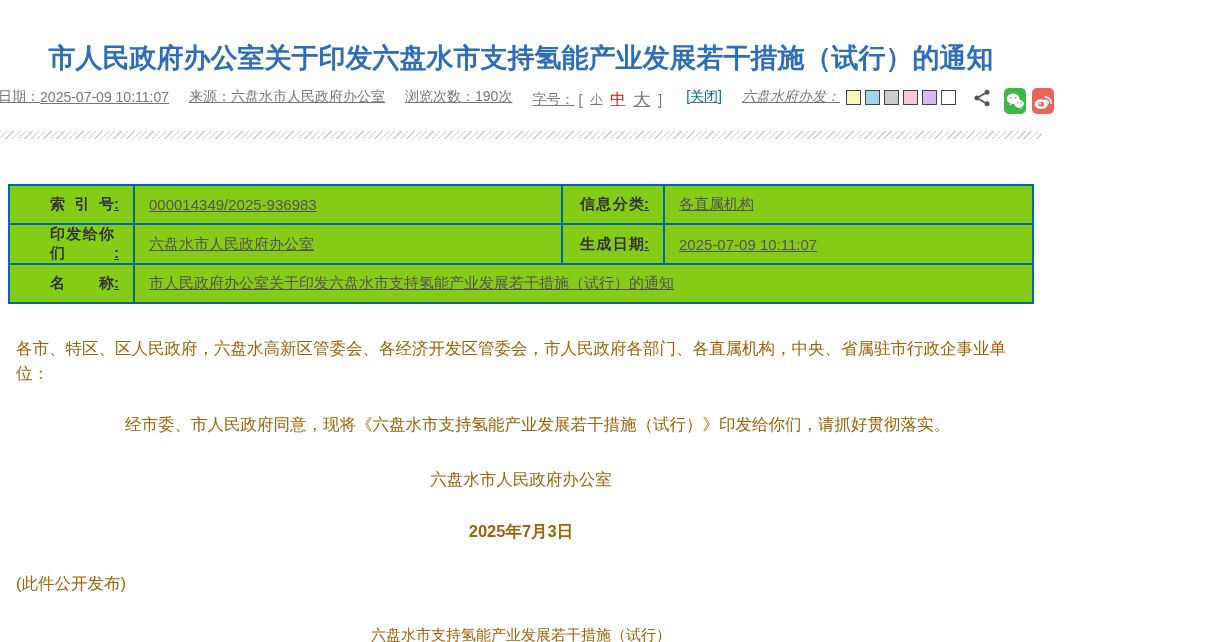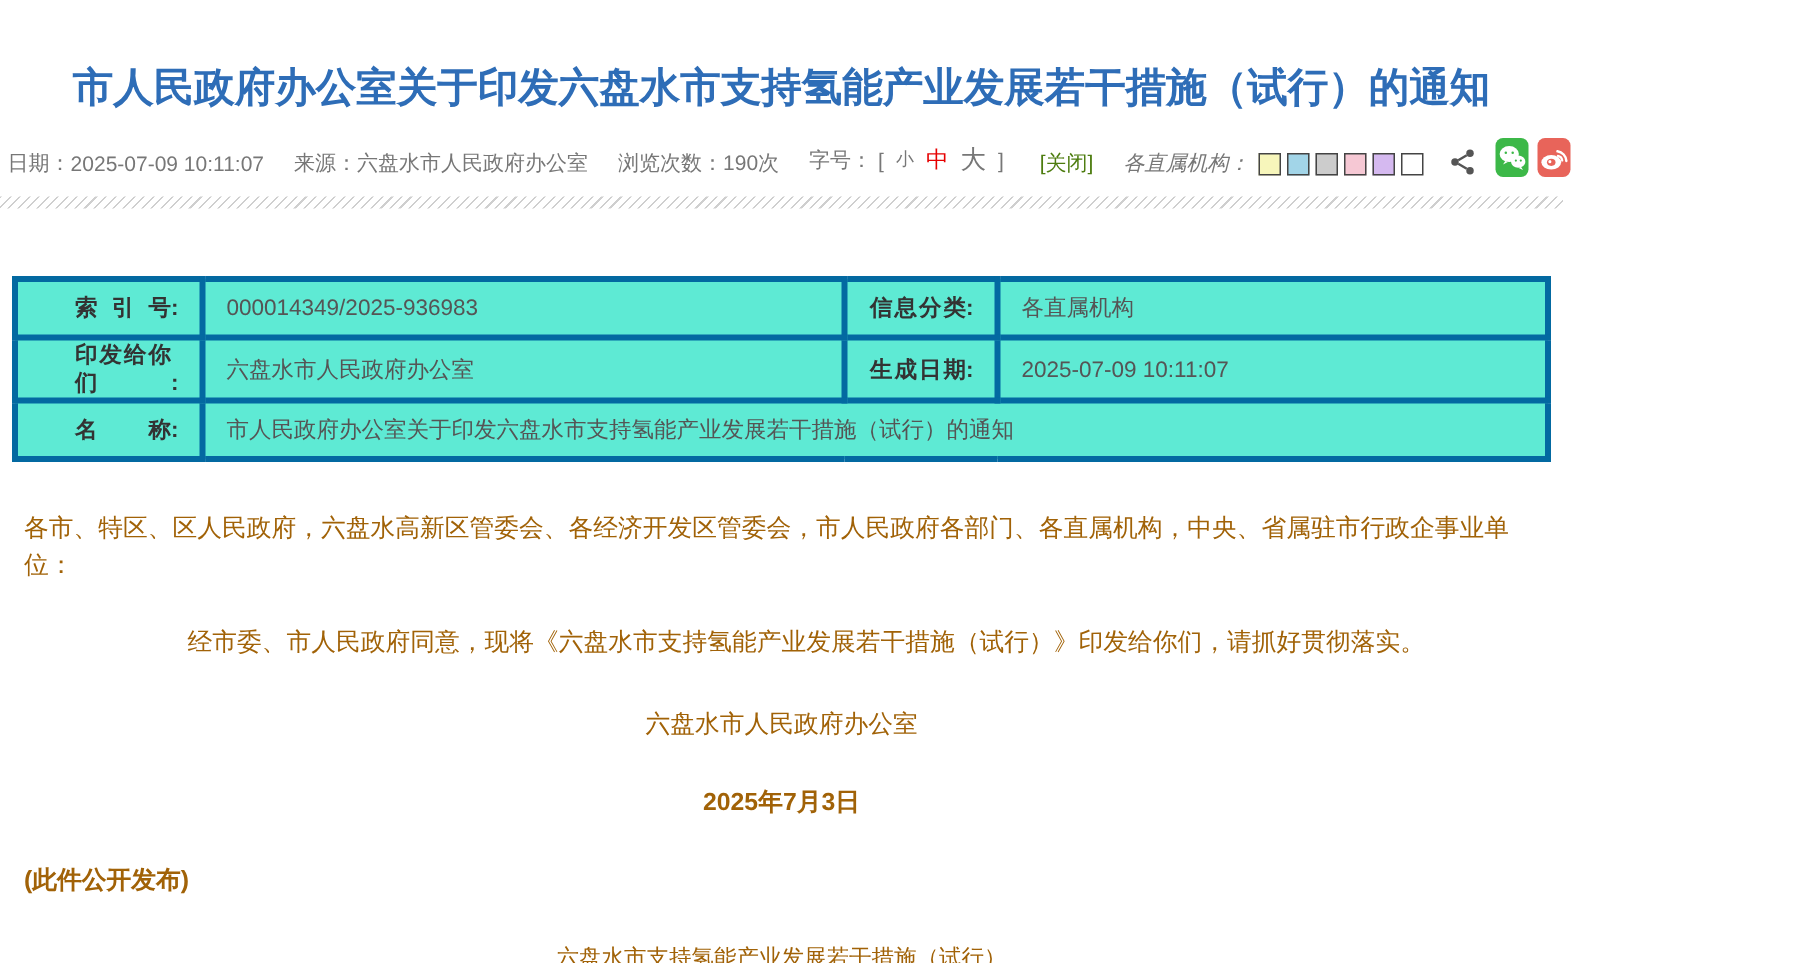--- a/index.html
+++ b/index.html
@@ -19,32 +19,33 @@
     font-size: 27px;
     font-weight: bold;
     color: #2e6db7;
     line-height: 34px;
   }
   .meta-bar {
     margin-top: 13px;
     height: 30px;
     display: flex;
     justify-content: center;
-    align-items: flex-end;
+    align-items: flex-start;
     font-size: 14px;
     color: #777;
     white-space: nowrap;
+    text-decoration: underline;
   }
   .meta-item { margin: 0 10px; display: inline-flex; align-items: center; }
   .bracket { color: #777; margin: 0 4px; }
   .size-btn { cursor: pointer; margin: 0 4px; color: #777; text-decoration: none; }
   .size-small { font-size: 12px; }
   .size-medium { font-size: 15px; color: #e60000; }
   .size-large { font-size: 17px; }
-  .close-link { color: #4d7c0f; cursor: pointer; text-decoration: none; margin: 0 10px; }
+  .close-link { color: #0369a1; cursor: pointer; text-decoration: none; margin: 0 10px; }
   .eye-label { font-style: italic; margin-right: 6px; }
   .swatch-row { display: inline-flex; align-items: center; }
   .swatch {
     width: 15px; height: 15px;
     border: 1px solid #444;
     margin-right: 4px;
     display: inline-block;
     cursor: pointer;
   }
   .share-icon-wrap { margin: 0 6px 0 2px; display: inline-flex; align-items: center; cursor: pointer; }
@@ -68,24 +69,25 @@
 
   
   .table-wrap { margin-top: 45px; padding: 0 8px; }
   table.info-table {
     width: 100%;
     border-collapse: collapse;
     table-layout: fixed;
     font-size: 15px;
   }
   .info-table td {
-    border: 4px solid #0369a1;
+    border: 2px solid #0369a1;
     height: 39px;
     vertical-align: middle;
-    background: #5eead4;
+    background: #84cc16;
+    text-decoration: underline;
   }
   .info-table td.lbl { text-align: right; padding-right: 14px; }
   .info-table td.lbl .jlbl {
     display: inline-block;
     width: 64px;
     text-align: justify;
     text-align-last: justify;
     font-weight: bold;
     color: #333;
   }
@@ -95,21 +97,21 @@
   .col-v1 { width: 428px; }
   .col-l2 { width: 102px; }
 
   
   .body-text { padding: 0 16px; font-size: 16.5px; color: #a16207; }
   .para1 { margin-top: 32px; line-height: 25px; }
   .para2 { margin-top: 26px; line-height: 25px; text-indent: 2em; text-align: center; }
   .center-line { text-align: center; line-height: 25px; }
   .issuer { margin-top: 30px; }
   .issue-date { margin-top: 27px; font-weight: bold; }
-  .public-note { margin-top: 27px; line-height: 25px; font-weight: bold; }
+  .public-note { margin-top: 27px; line-height: 25px; }
   .attachment-title { margin-top: 26px; font-size: 15px; }
 </style>
 </head>
 <body>
 
 <div class="page">
 
   <h1 class="doc-title">市人民政府办公室关于印发六盘水市支持氢能产业发展若干措施（试行）的通知</h1>
 
   <div class="meta-bar">
@@ -128,21 +130,21 @@
     <span class="meta-item">
       <span>字号：</span>
       <span class="bracket">[</span>
       <a class="size-btn size-small">小</a>
       <a class="size-btn size-medium">中</a>
       <a class="size-btn size-large">大</a>
       <span class="bracket">]</span>
     </span>
     <a class="close-link">[关闭]</a>
     <span class="meta-item">
-      <span class="eye-label">各直属机构：</span>
+      <span class="eye-label">六盘水府办发：</span>
       <span class="swatch-row">
         <span class="swatch" style="background-color: rgb(247, 246, 187);"></span>
         <span class="swatch" style="background-color: rgb(162, 213, 232);"></span>
         <span class="swatch" style="background-color: rgb(204, 204, 204);"></span>
         <span class="swatch" style="background-color: rgb(246, 200, 212);"></span>
         <span class="swatch" style="background-color: rgb(213, 185, 240);"></span>
         <span class="swatch" style="background-color: rgb(255, 255, 255);"></span>
       </span>
     </span>
     <span class="share-icon-wrap">

